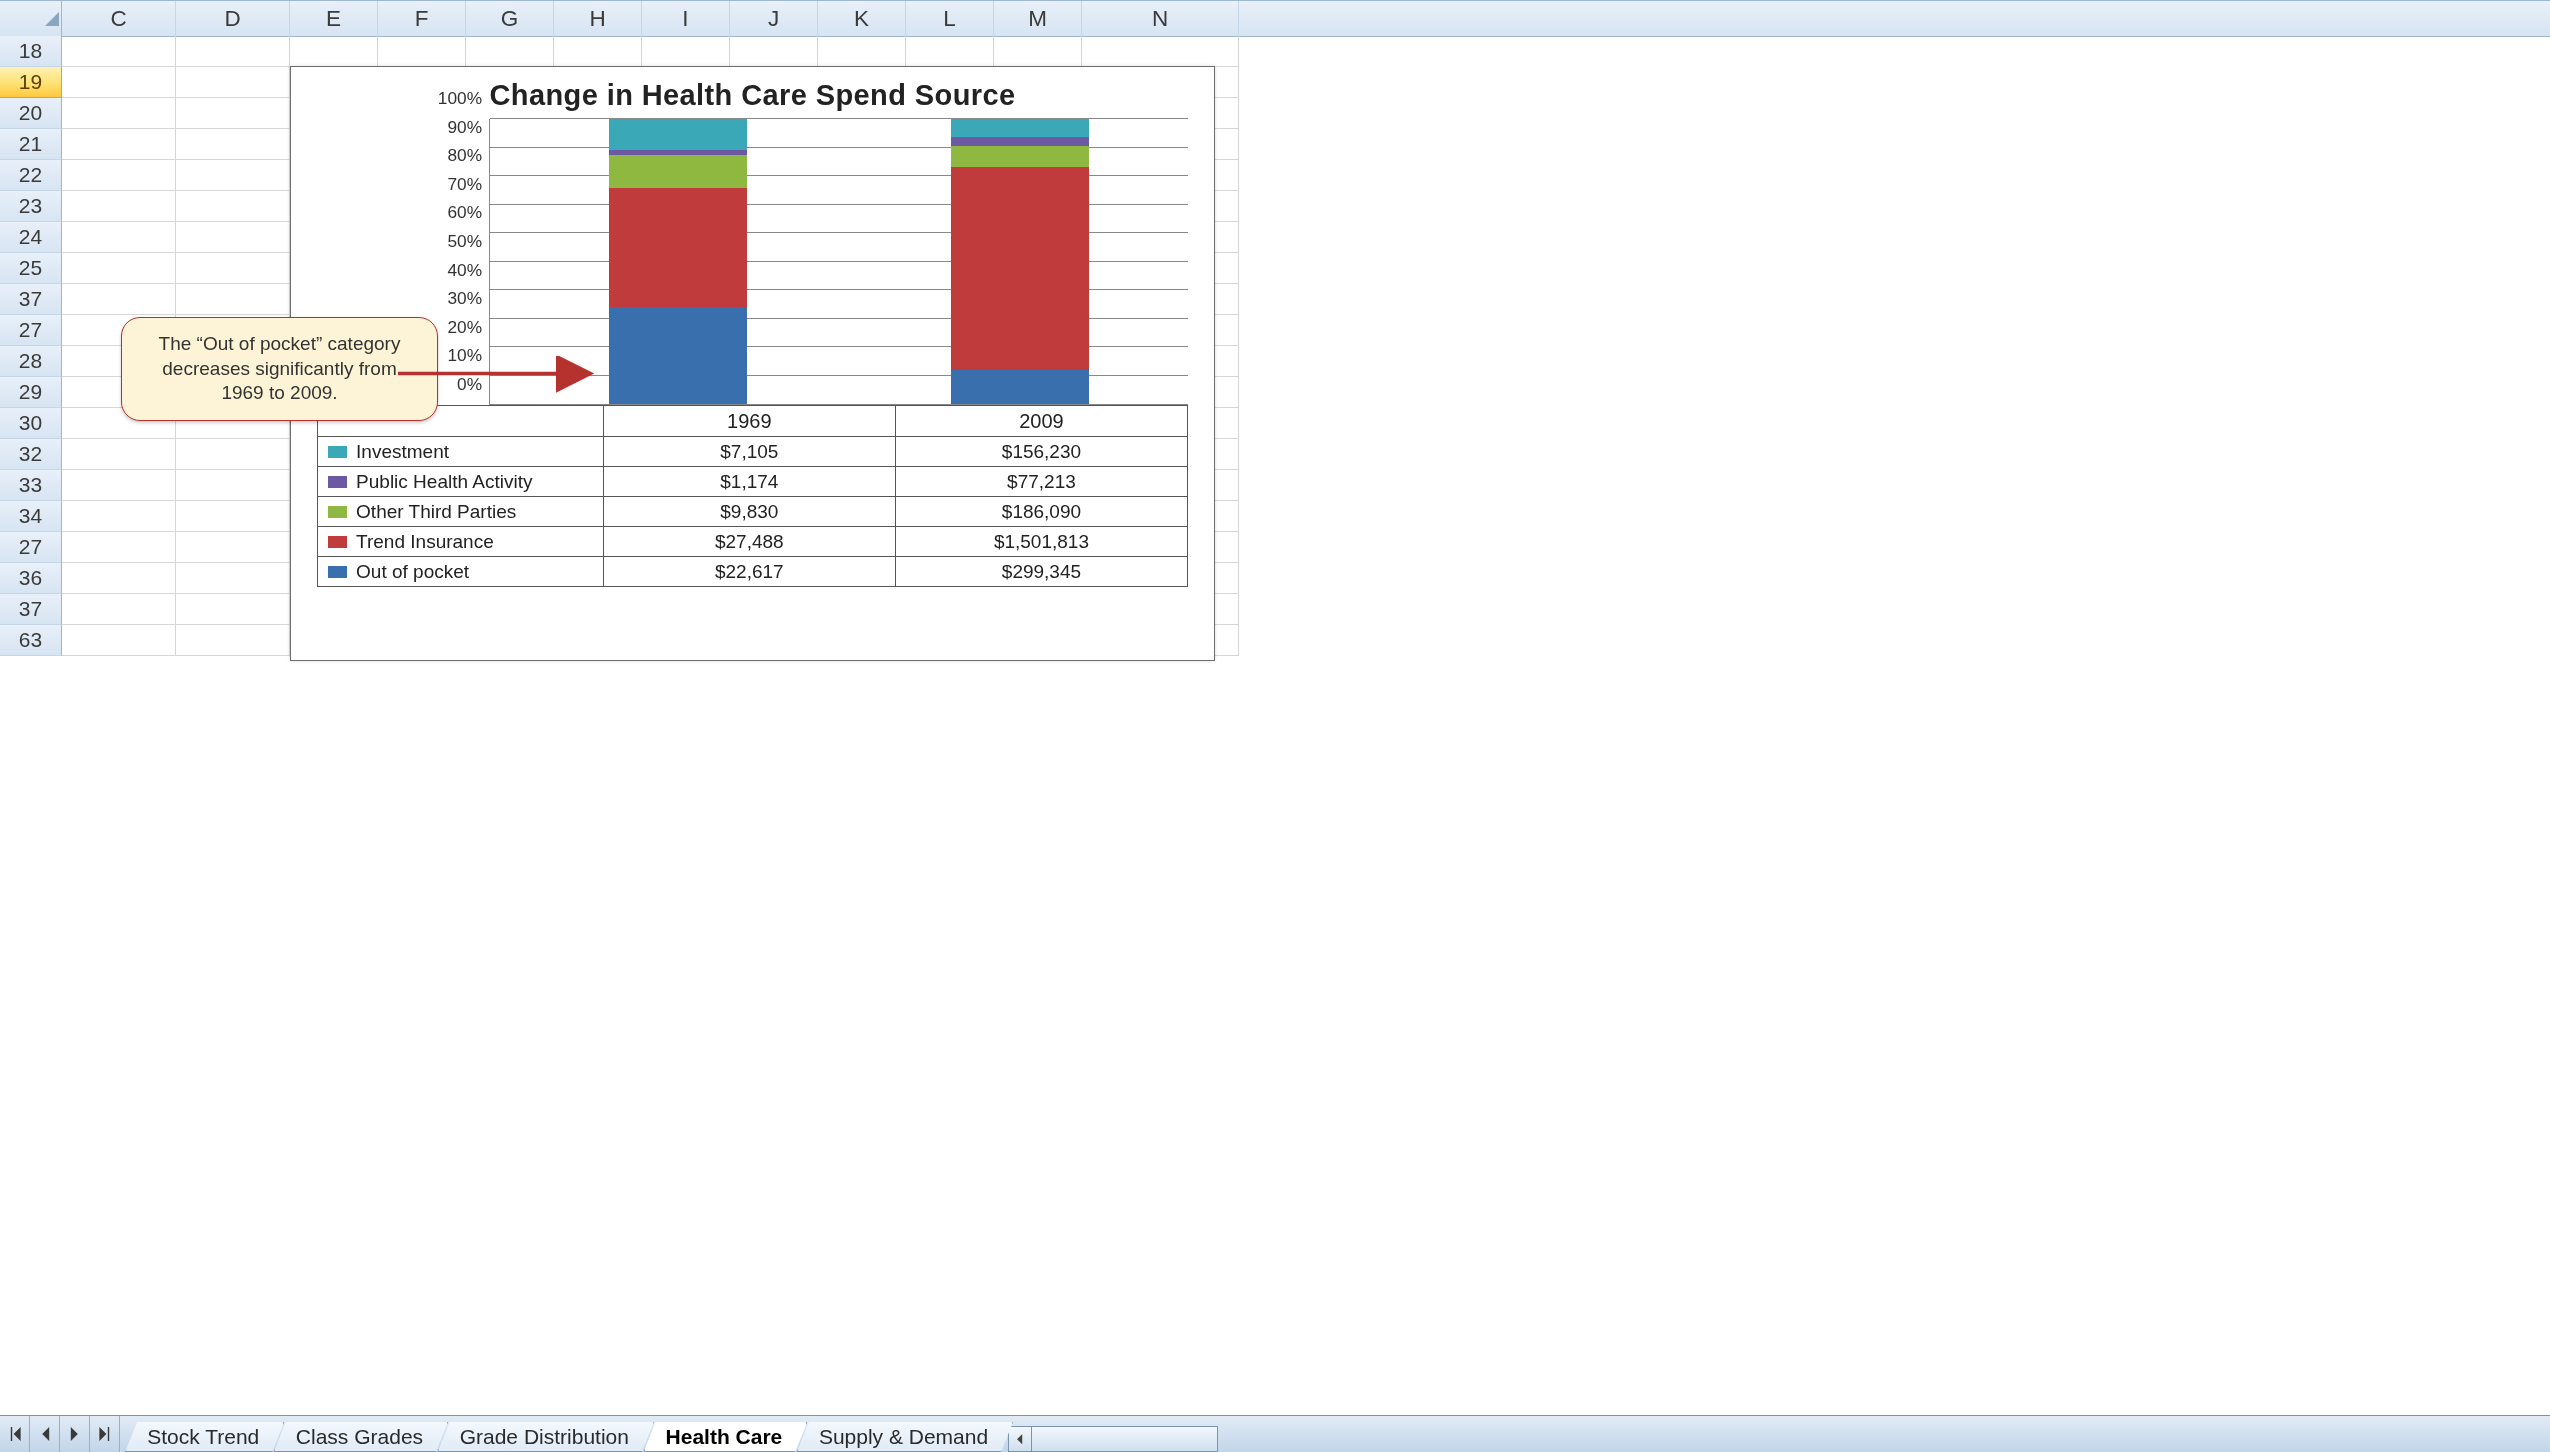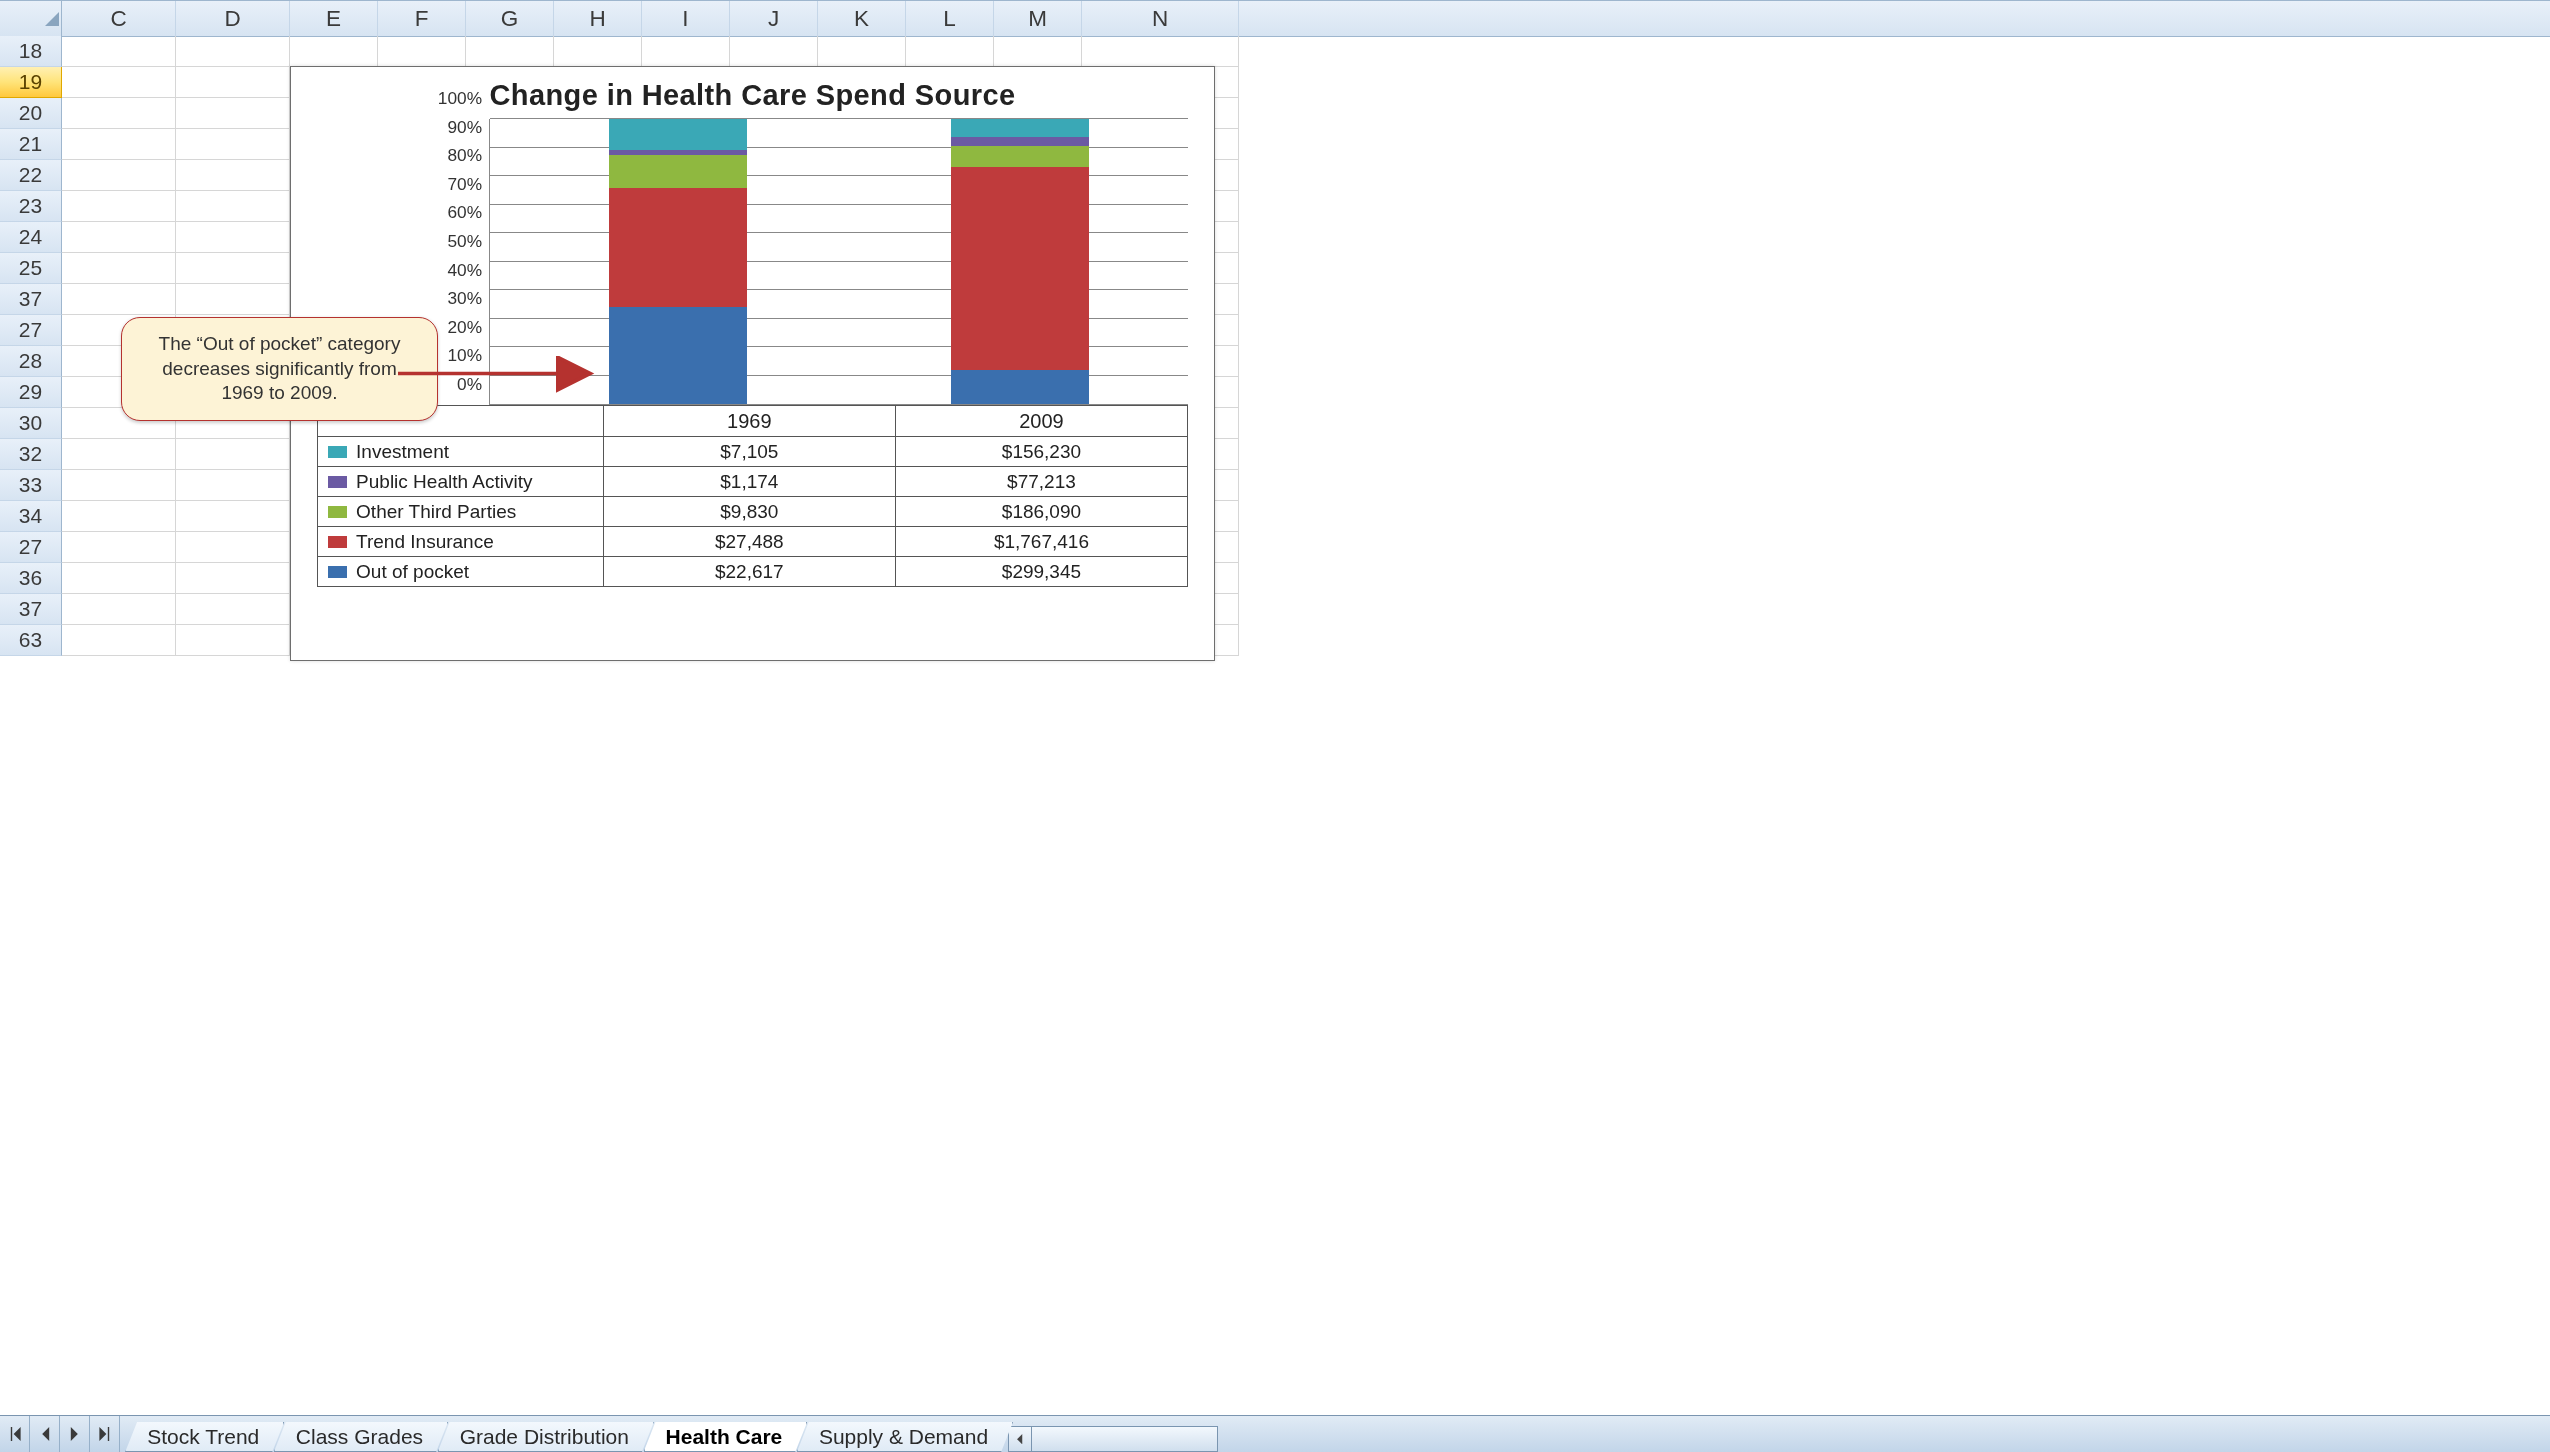--- a/index.html
+++ b/index.html
@@ -636,21 +636,21 @@
               </div>
               <div class="dt-valcell">$9,830</div>
               <div class="dt-valcell">$186,090</div>
             </div>
             <div class="dt-row">
               <div class="dt-legendcell">
                 <span class="swatch" style="background: rgb(191, 59, 60);"></span>
                 <span>Trend Insurance</span>
               </div>
               <div class="dt-valcell">$27,488</div>
-              <div class="dt-valcell">$1,767,416</div>
+              <div class="dt-valcell">$1,501,813</div>
             </div>
             <div class="dt-row">
               <div class="dt-legendcell">
                 <span class="swatch" style="background: rgb(58, 111, 174);"></span>
                 <span>Out of pocket</span>
               </div>
               <div class="dt-valcell">$22,617</div>
               <div class="dt-valcell">$299,345</div>
             </div>
           </div>

